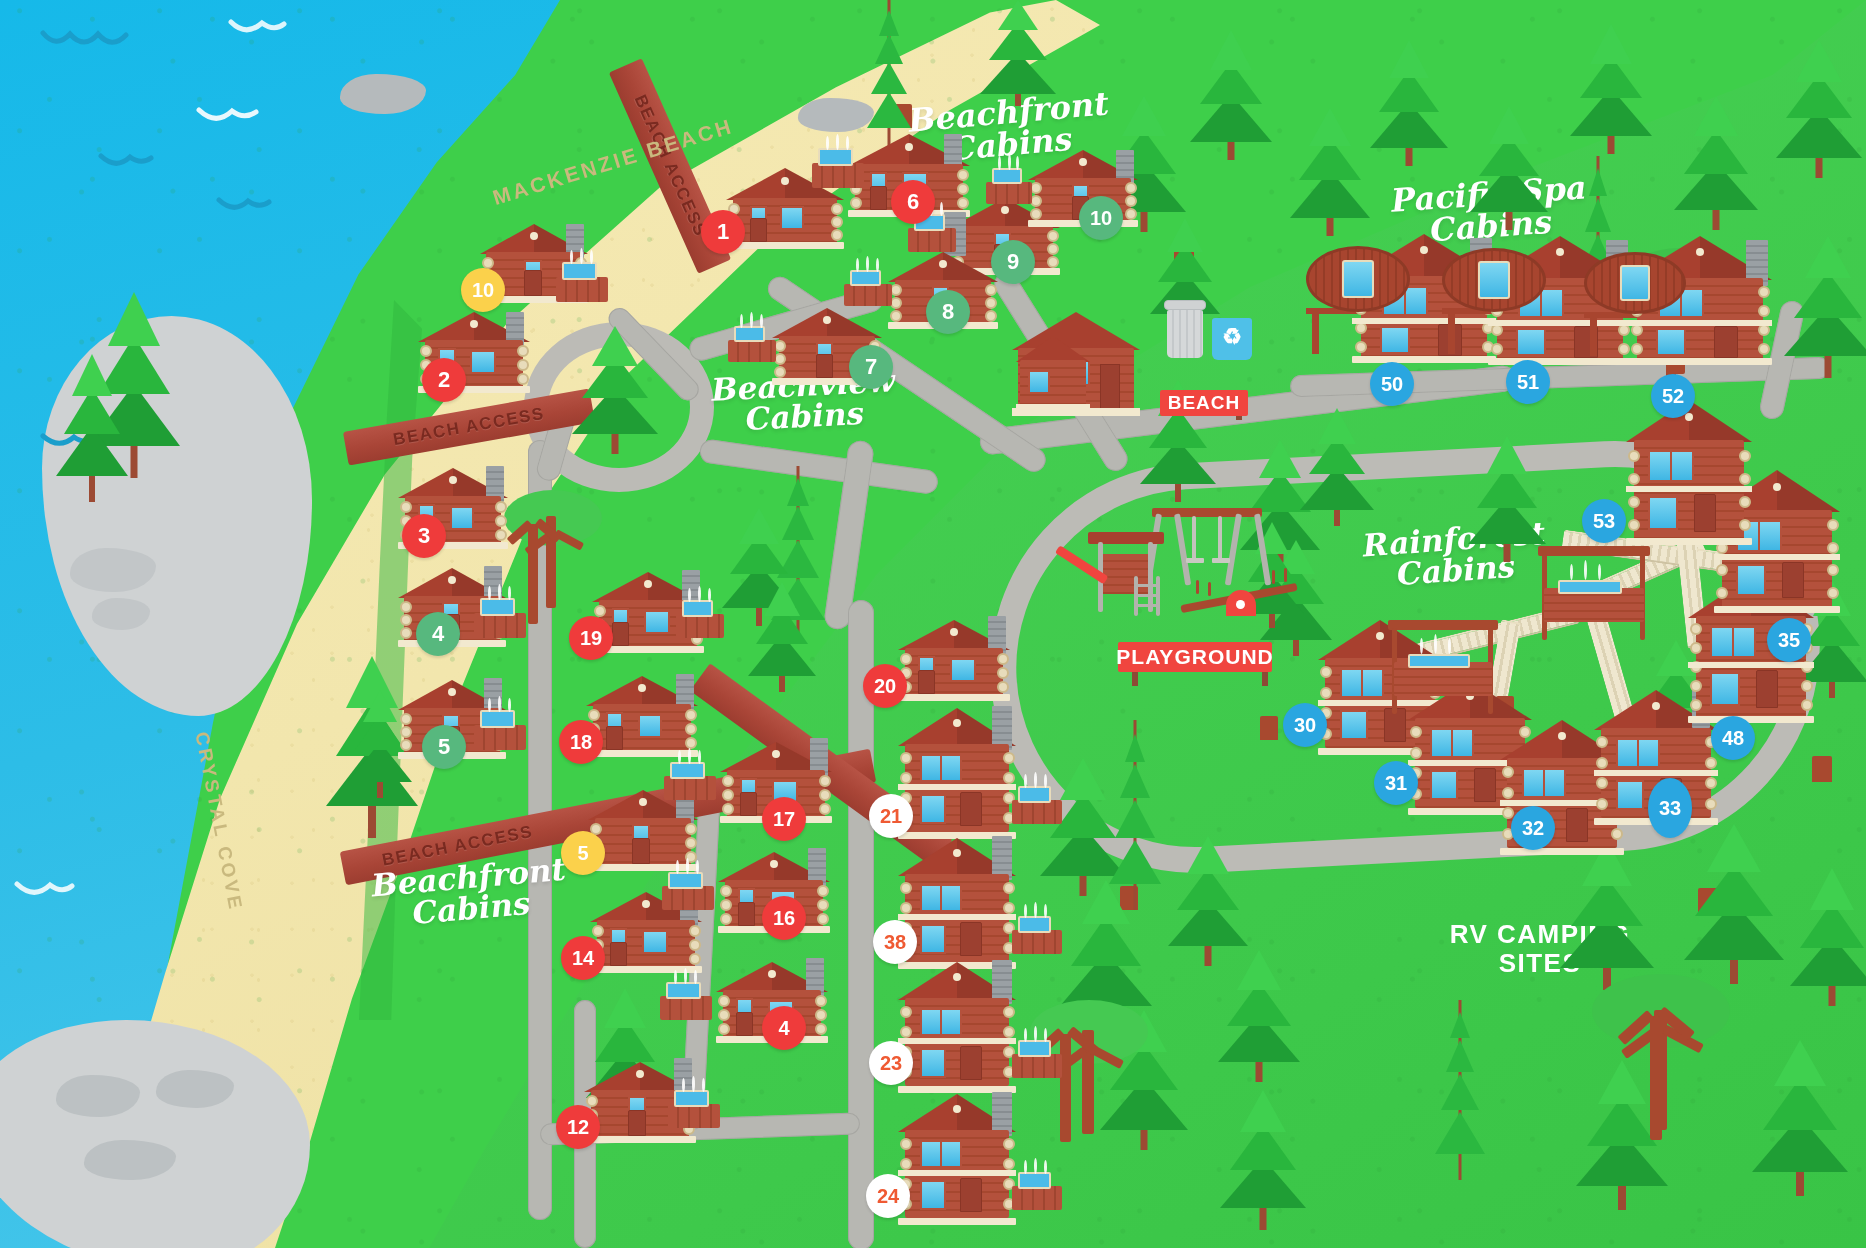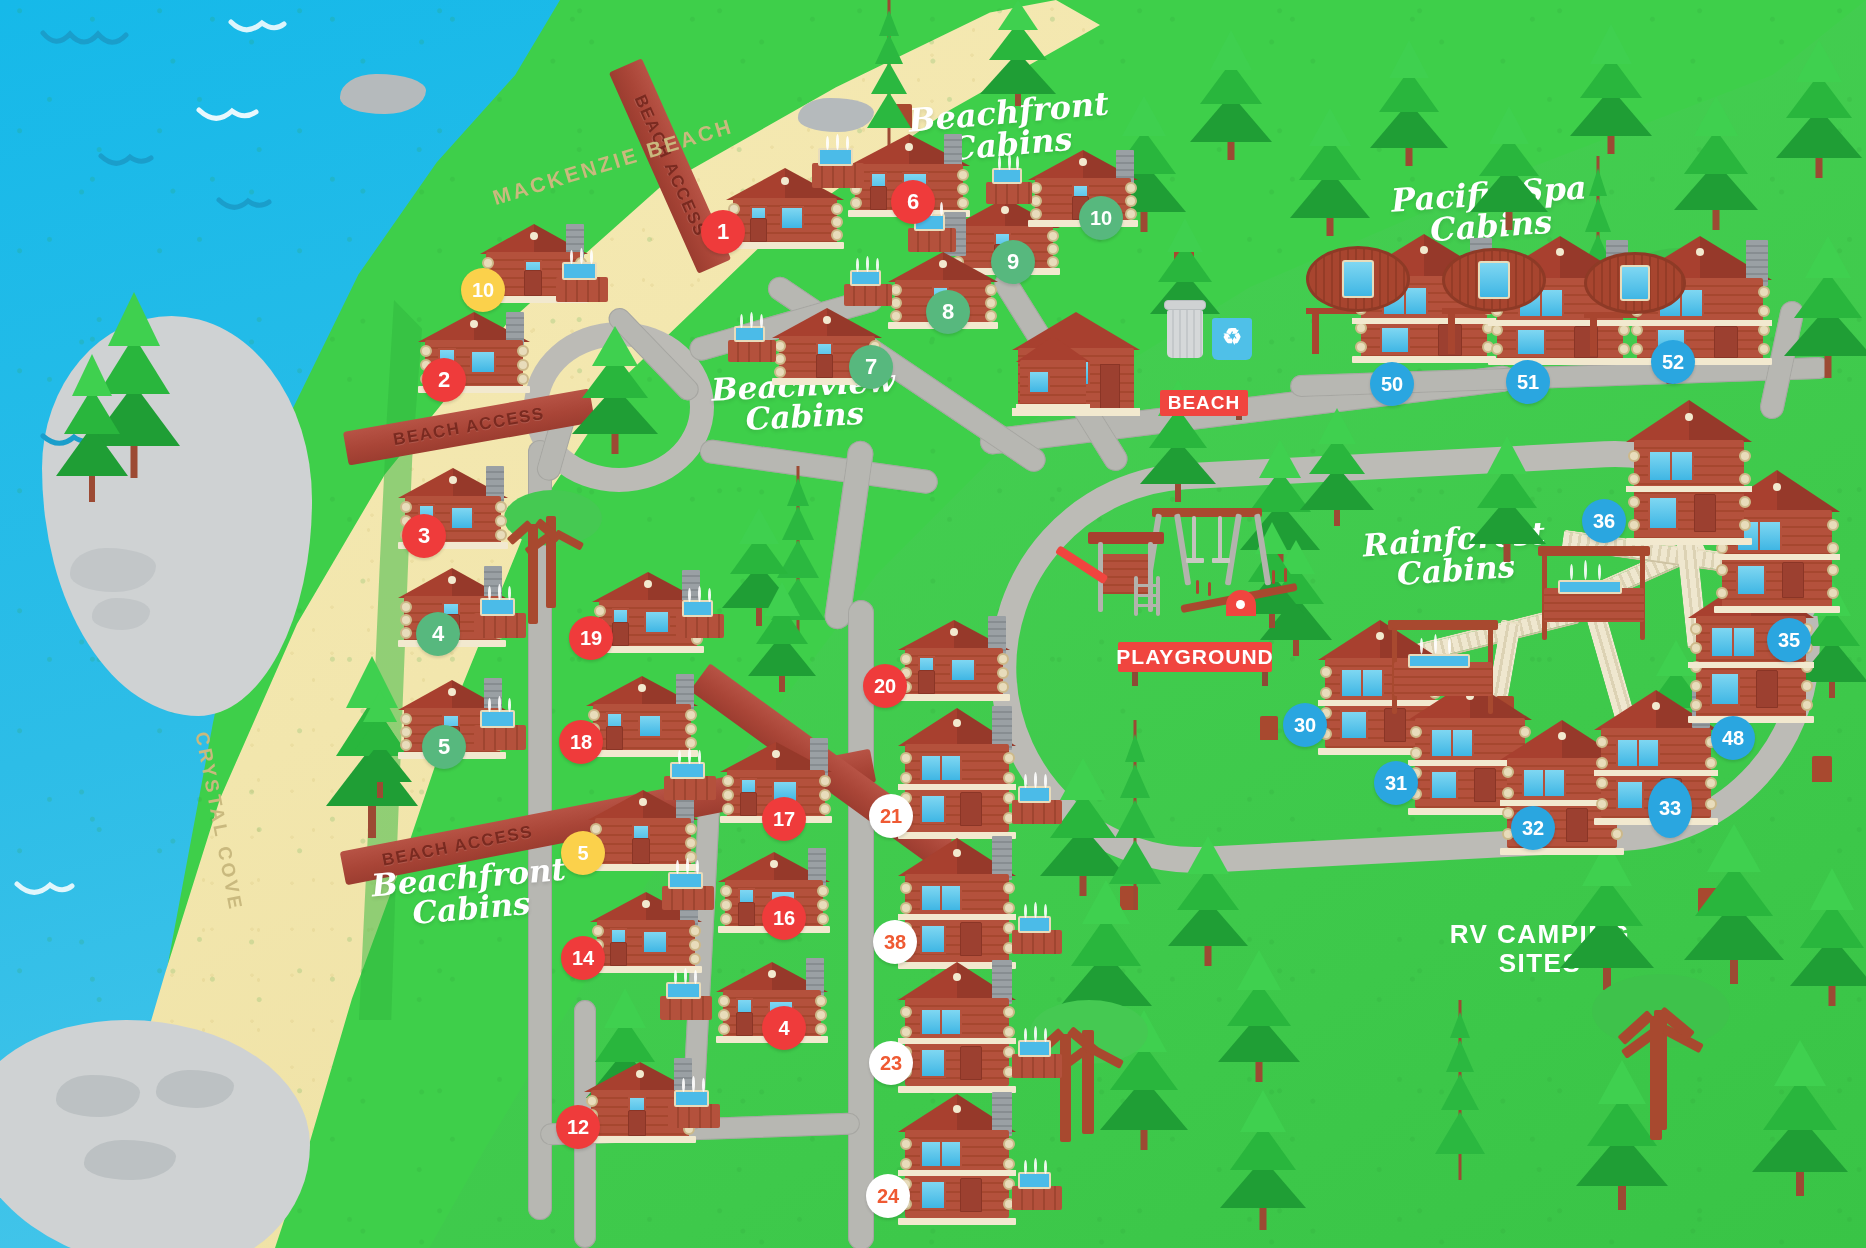--- a/index.html
+++ b/index.html
@@ -1780,19 +1780,19 @@
       <div class="marker white" style="left: 869px; top: 794px; width: 44px; height: 44px; font-size: 20px;">21</div>
       <div class="marker white" style="left: 873px; top: 920px; width: 44px; height: 44px; font-size: 20px;">38</div>
       <div class="marker white" style="left: 869px; top: 1041px; width: 44px; height: 44px; font-size: 20px;">23</div>
       <div class="marker white" style="left: 866px; top: 1174px; width: 44px; height: 44px; font-size: 20px;">24</div>
       <div class="marker blue" style="left: 1283px; top: 703px; width: 44px; height: 44px; font-size: 20px;">30</div>
       <div class="marker blue" style="left: 1374px; top: 761px; width: 44px; height: 44px; font-size: 20px;">31</div>
       <div class="marker blue" style="left: 1511px; top: 806px; width: 44px; height: 44px; font-size: 20px;">32</div>
       <div class="marker blue" style="left: 1648px; top: 778px; width: 44px; height: 60px; font-size: 20px;">33</div>
       <div class="marker blue" style="left: 1711px; top: 716px; width: 44px; height: 44px; font-size: 20px;">48</div>
       <div class="marker blue" style="left: 1767px; top: 618px; width: 44px; height: 44px; font-size: 20px;">35</div>
-      <div class="marker blue" style="left: 1582px; top: 499px; width: 44px; height: 44px; font-size: 20px;">36</div>
+      <div class="marker blue" style="left: 1582px; top: 499px; width: 44px; height: 44px; font-size: 20px;">53</div>
       <div class="marker blue" style="left: 1370px; top: 362px; width: 44px; height: 44px; font-size: 20px;">50</div>
       <div class="marker blue" style="left: 1506px; top: 360px; width: 44px; height: 44px; font-size: 20px;">51</div>
-      <div class="marker blue" style="left: 1651px; top: 340px; width: 44px; height: 44px; font-size: 20px;">52</div>
+      <div class="marker blue" style="left: 1651px; top: 374px; width: 44px; height: 44px; font-size: 20px;">52</div>
     </div>
 
 </div>
 
 </body></html>

